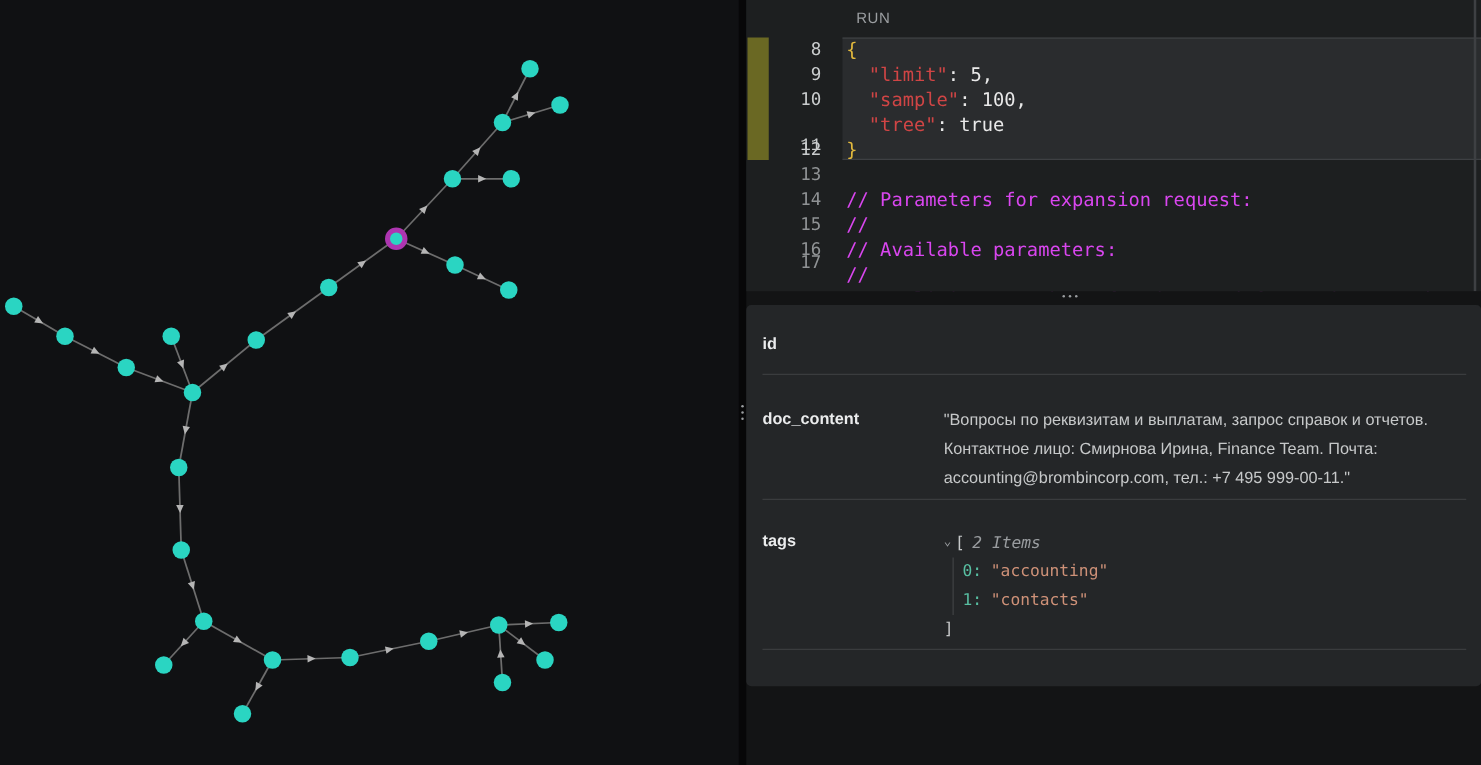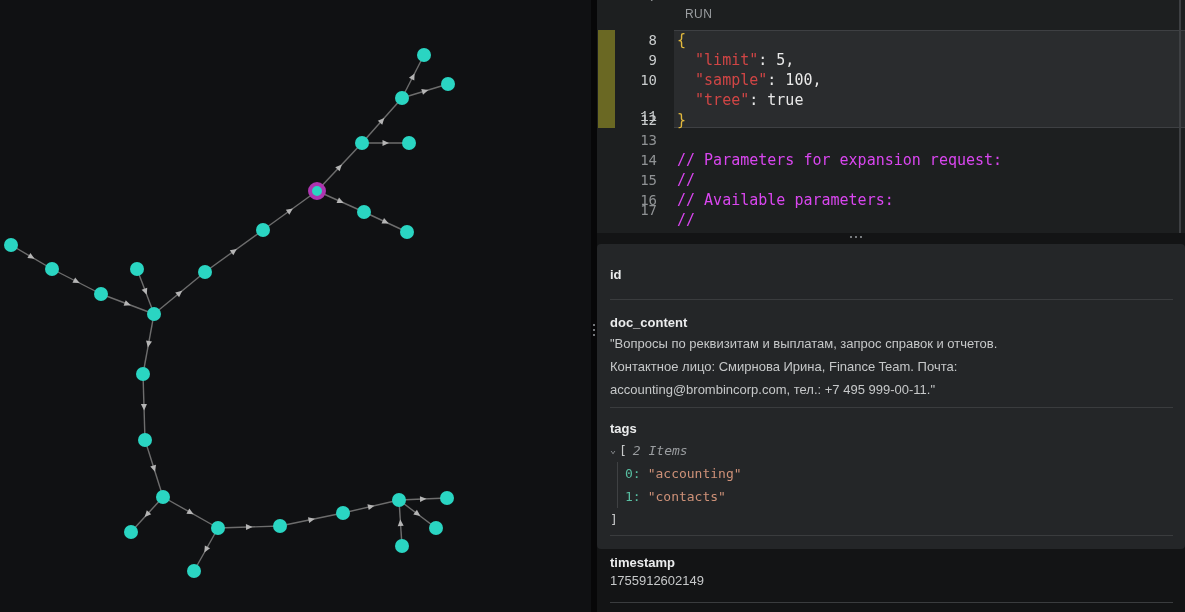--- a/index.html
+++ b/index.html
@@ -29,21 +29,21 @@
   .line-num{position:absolute;left:0;width:60px;text-align:right;height:20px;line-height:20px;
             font-family:"DejaVu Sans Mono",monospace;font-size:14px;color:#8f9294;}
   .line-num.active{color:#c9cccd;}
   .code-line{position:absolute;left:80px;height:20px;line-height:20px;white-space:pre;
              font-family:"DejaVu Sans Mono",monospace;font-size:15px;color:#e9e9e9;}
   .t-p{color:#e9e9e9;}.t-k{color:#d04545;}.t-b{color:#e2b93d;}.t-c{color:#d946ef;}
   .editor-scrollbar{position:absolute;right:4px;top:0;width:2px;height:233px;background:#3e4043;}
 
   
   .card{position:absolute;left:0;top:244px;width:588px;height:305px;background:#242628;border-radius:4px;box-sizing:border-box;}
-  .d-row{display:flex;align-items:flex-start;margin:0 12px 4px 13px;border-bottom:1px solid #3a3c3e;flex-direction:column;}
+  .d-row{display:flex;align-items:flex-start;margin:0 12px 16px 13px;border-bottom:1px solid #3a3c3e;}
   .r-id{padding:20px 0 15px;}
   .r-doc{padding:8px 0 6px;}
   .r-tags{padding:6px 0 4px;}
   .r-ts{padding:12px 0 12px;}
   .f-label{width:145px;flex:none;font-size:13px;font-weight:700;color:#ebeced;line-height:18px;padding-top:2px;}
   .f-value{font-size:13px;color:#c6c8c9;line-height:23px;max-width:420px;}
   .r-id .f-value,.r-ts .f-value{line-height:18px;}
   .mono{font-family:"DejaVu Sans Mono",monospace;font-size:13px;line-height:23px;color:#c6c8c9;}
   .chev{color:#9a9da0;font-size:10px;margin-right:3px;vertical-align:2px;cursor:pointer;}
   .count{color:#9a9da0;font-style:italic;margin-left:6px;}
@@ -200,24 +200,20 @@
             <span class="chev">⌄</span><span>[</span><span class="count">2 Items</span>
           </div>
           <div class="tag-items">
             <div><span class="idx">0:</span><span class="tagval">"accounting"</span></div>
             <div><span class="idx">1:</span><span class="tagval">"contacts"</span></div>
           </div>
           <div>]</div>
         </div>
       </div>
 
-      <div class="d-row r-ts">
-        <div class="f-label">timestamp</div>
-        <div class="f-value">1755912602149</div>
-      </div>
 
     </div>
   </div>
 
   <div class="h-handle">
       <i></i>
       <i></i>
       <i></i>
     </div>
 </div>

